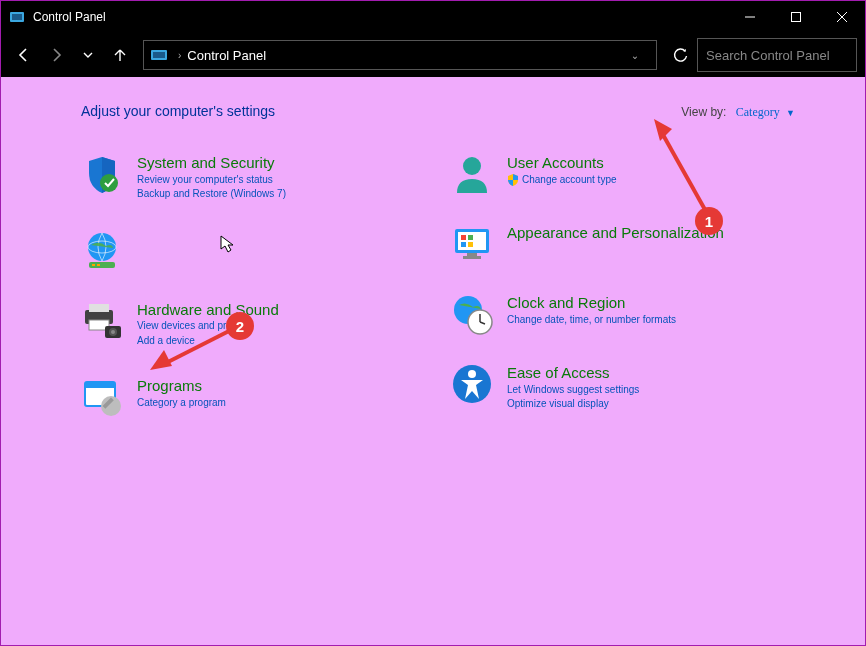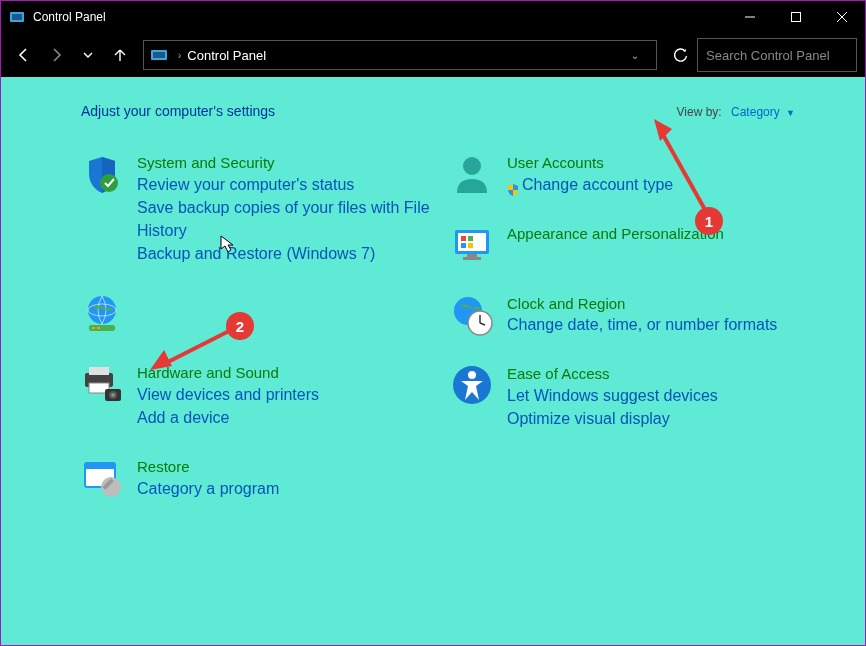--- a/index.html
+++ b/index.html
@@ -13,33 +13,33 @@
 .toolbar { height: 44px; background: #000; display: flex; align-items: center; padding: 0 8px; gap: 2px; }
 .navbtn { width: 30px; height: 30px; display: flex; align-items: center; justify-content: center; color: #fff; font-size: 13px; }
 .addrbar { flex: 1; height: 30px; background: #000; border: 1px solid #555; margin: 0 6px; display: flex; align-items: center; padding: 0 6px; color: #fff; font-size: 13px; }
 .addrbar .cpicon { width:18px; height:16px; display:flex; align-items:center; justify-content:center; margin-right:4px;}
 .addrbar .chev { margin: 0 6px; color: #aaa; font-size:10px;}
 .addrend { width: 30px; display:flex; justify-content:center; color:#aaa; font-size:10px;}
 .refresh { width: 30px; height:30px; display:flex; align-items:center; justify-content:center; color:#fff; }
 .searchbox { width: 160px; height: 30px; background: #000; border: 1px solid #555; display: flex; align-items: center; padding: 16px 8px; color: #888; font-size: 13px; }
 .searchbox input { flex:1; background:transparent; border:none; color:#ccc; font-size:13px; outline:none;}
 .searchbox input::placeholder { color:#888;}
-.content { flex: 1; background: #5eead4; padding: 26px 30px 20px 80px; position: relative; }
+.content { flex: 1; background: #f0abfc; padding: 26px 30px 20px 80px; position: relative; }
 .heading { color: #003399; font-size: 14px; font-weight: 400; }
 .viewby { position: absolute; right: 70px; top: 28px; font-size: 12px; color: #333; }
 .viewby .vblabel { color:#444;margin-left:21px; }
-.viewby .vbval { color: #0066cc; margin-left: 6px; }
+.viewby .vbval { color: #0066cc; margin-left: 6px; font-family: Liberation Serif, serif; }
 .viewby .vbdrop { color:#0066cc; font-size:9px; margin-left:3px;}
 .categories { display: flex; margin-top: 34px; gap: 20px; }
 .col { display: flex; flex-direction: column; gap: 28px; width:350px; }
 .cat { display: flex; gap: 14px; }
 .caticon { width: 42px; height: 42px; flex-shrink: 0; }
 .catbody { display: flex; flex-direction: column; }
 .cattitle { color: #0a7a0a; font-size: 15px; font-weight: 400; line-height: 1.3; }
-.catlink { color: #0654ba; font-size: 16px; line-height: 1.45; cursor: pointer; }
+.catlink { color: #0654ba; font-size: 10px; line-height: 1.45; cursor: pointer; }
 .shieldmini { display:inline-block; width:12px; height:12px; vertical-align:middle; margin-right:3px;}
 .badge { position: absolute; width: 28px; height: 28px; background: #e53935; border-radius: 50%; color: #fff; display: flex; align-items: center; justify-content: center; font-size: 15px; font-weight: 700; }
 .cursor { position:absolute; left:219px; top:158px; pointer-events:none;}
 </style>
 </head>
 <body>
 
 <div class="window">
 
   <div class="titlebar">
@@ -132,21 +132,20 @@
             <svg width="42" height="42">
                 <path d="M21 4 L34 8 L34 20 Q34 34 21 40 Q8 34 8 20 L8 8 Z" fill="#1976d2"></path>
                 <path d="M21 4 L34 8 L34 20 Q34 34 21 40 L21 4 Z" fill="#1565c0"></path>
                 <circle cx="28" cy="30" r="9" fill="#2e9e3f"></circle>
                 <path d="M24 30 L27 33 L33 26" fill="none" stroke="#fff" stroke-width="2"></path>
               </svg>
           </div>
           <div class="catbody">
             <a class="cattitle">System and Security</a>
             <a class="catlink">Review your computer's status</a>
-            <a class="catlink">Save backup copies of your files with File History</a>
             <a class="catlink">Backup and Restore (Windows 7)</a>
           </div>
         </div>
 
         <div class="cat">
           <div class="caticon">
             <svg width="42" height="42">
                 <circle cx="21" cy="17" r="14" fill="#2196f3"></circle>
                 <ellipse cx="21" cy="17" rx="14" ry="6" fill="none" stroke="#fff" stroke-width="1" opacity="0.6"></ellipse>
                 <path d="M21 3 Q13 17 21 31 Q29 17 21 3" fill="none" stroke="#fff" stroke-width="1" opacity="0.6"></path>
@@ -180,21 +179,21 @@
           <div class="caticon">
             <svg width="42" height="42">
                 <rect x="4" y="6" width="30" height="24" rx="2" fill="#fff" stroke="#2196f3" stroke-width="2"></rect>
                 <rect x="4" y="6" width="30" height="6" fill="#2196f3"></rect>
                 <circle cx="30" cy="30" r="10" fill="#bdbdbd"></circle>
                 <path d="M26 30 L34 30 M30 26 L30 34" stroke="#fff" stroke-width="0"></path>
                 <rect x="24" y="24" width="4" height="12" fill="#999" transform="rotate(45 30 30)"></rect>
               </svg>
           </div>
           <div class="catbody">
-            <a class="cattitle">Restore</a>
+            <a class="cattitle">Programs</a>
             <a class="catlink">Category a program</a>
           </div>
         </div>
       </div>
 
       <div class="col">
         <div class="cat">
           <div class="caticon">
             <svg width="42" height="42">
                 <circle cx="21" cy="13" r="9" fill="#26a69a"></circle>
@@ -250,21 +249,21 @@
         <div class="cat">
           <div class="caticon">
             <svg width="42" height="42">
                 <circle cx="21" cy="21" r="19" fill="#1976d2"></circle>
                 <circle cx="21" cy="11" r="4" fill="#fff"></circle>
                 <path d="M10 17 L32 17 L25 22 L28 36 L21 28 L14 36 L17 22 Z" fill="#fff"></path>
               </svg>
           </div>
           <div class="catbody">
             <a class="cattitle">Ease of Access</a>
-            <a class="catlink">Let Windows suggest devices</a>
+            <a class="catlink">Let Windows suggest settings</a>
             <a class="catlink">Optimize visual display</a>
           </div>
         </div>
       </div>
     </div>
 
     <div class="badge" style="left:694px; top:130px;">1</div>
     <svg style="position:absolute; left:645px; top:40px;" width="80" height="120">
       <line x1="62" y1="98" x2="16" y2="16" stroke="#e53935" stroke-width="4"></line>
       <polygon points="8,2 26,12 14,24" fill="#e53935"></polygon>

